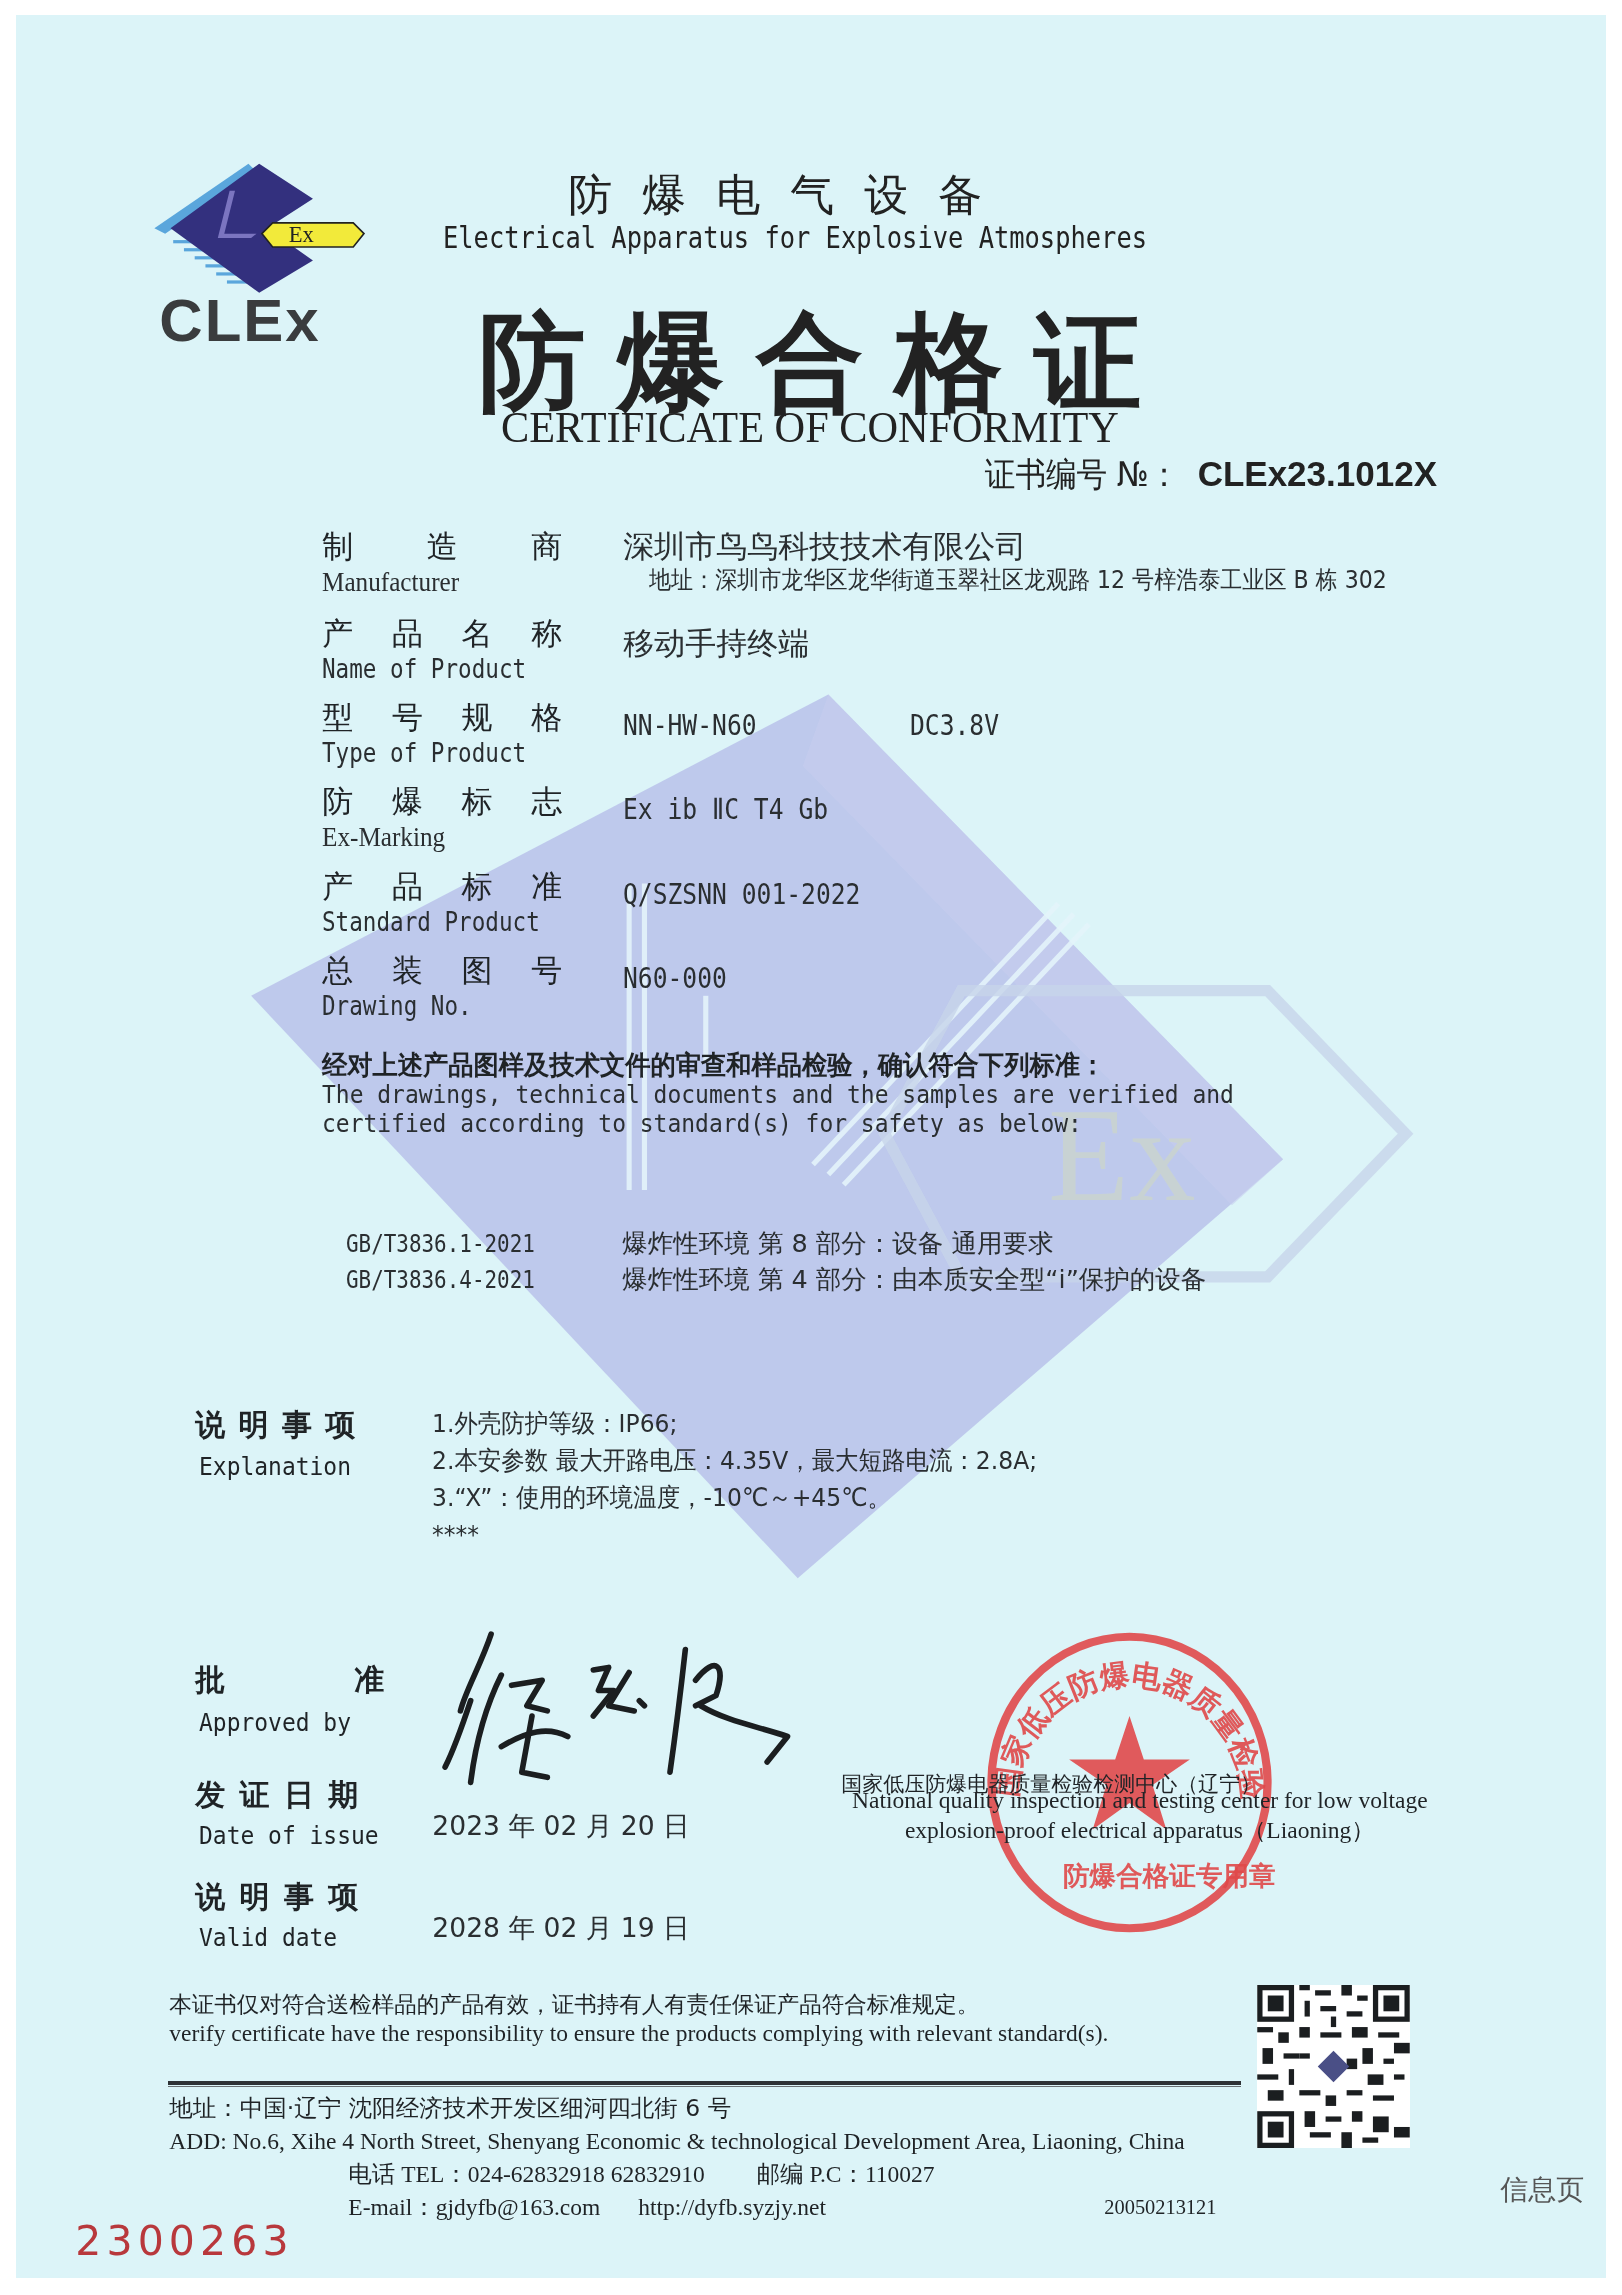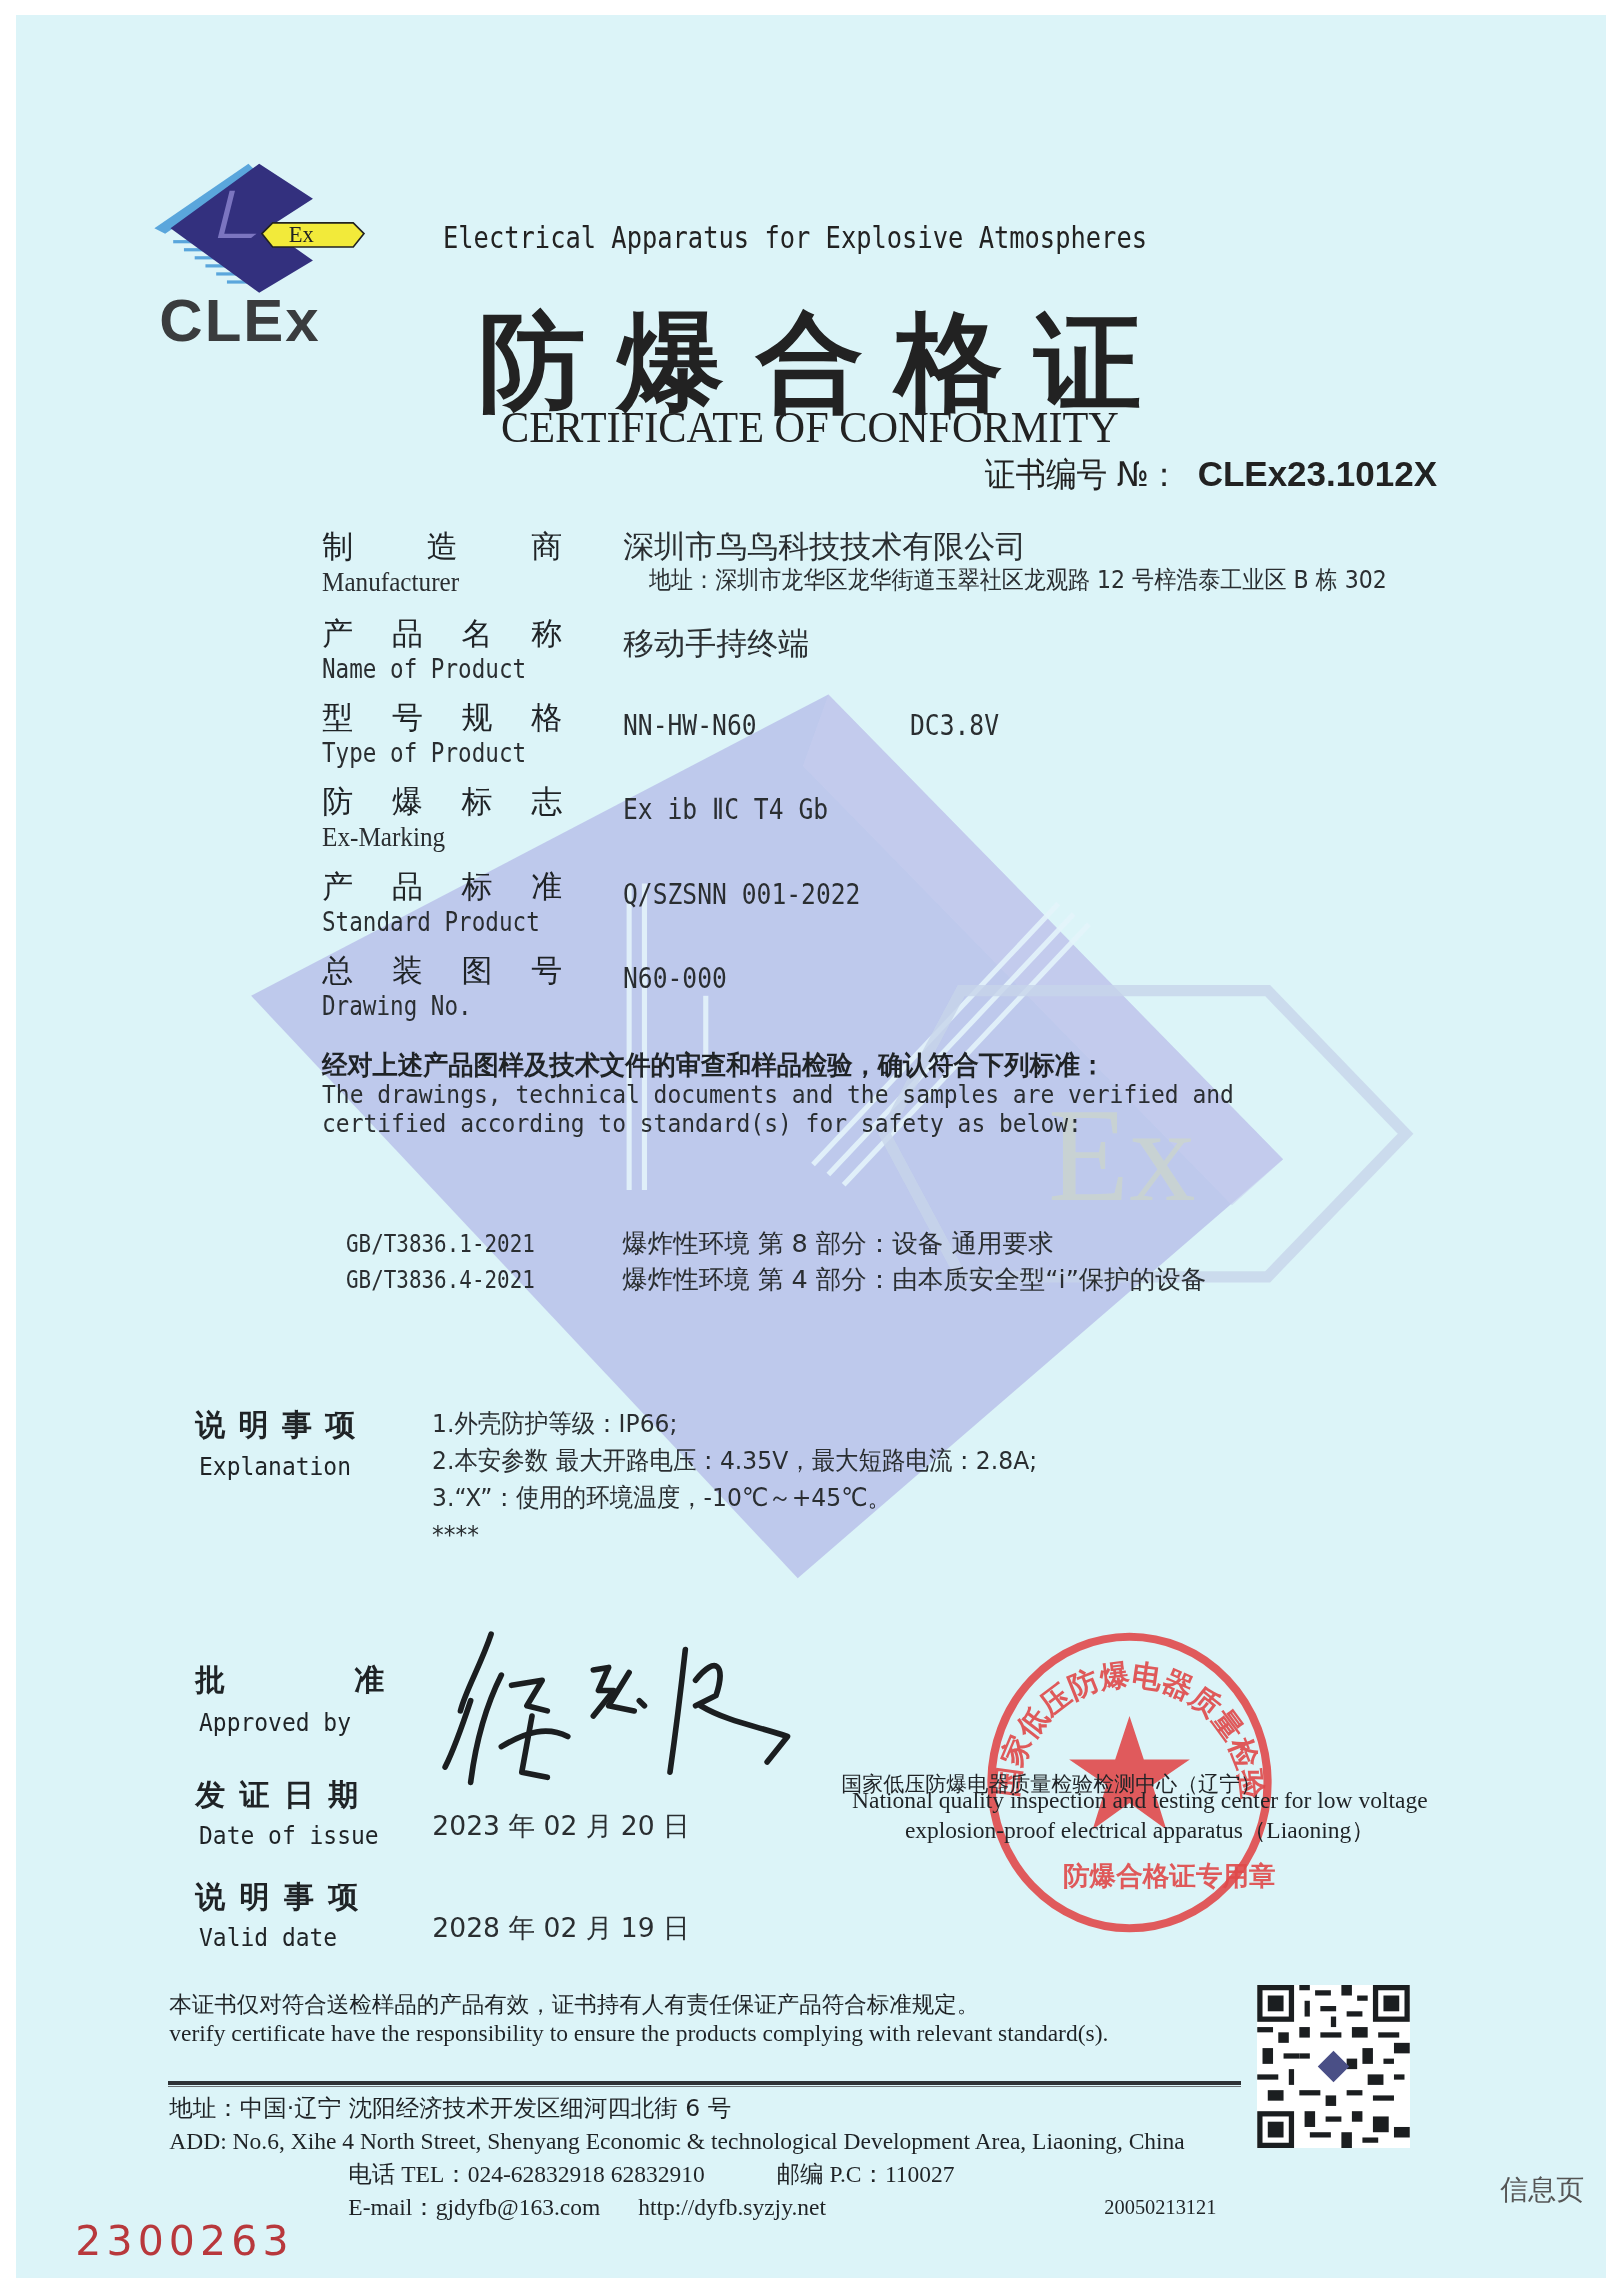--- a/index.html
+++ b/index.html
@@ -95,20 +95,21 @@
       <line x1="135" y1="225" x2="190" y2="225"></line>
       <line x1="155" y1="240" x2="210" y2="240"></line>
     </g>
     <polygon points="50,140 215,20 315,85 230,140 315,200 215,260" fill="#33307e"></polygon>
     <polygon points="160,70 170,70 150,150 210,150 200,158 138,158" fill="#7b75c0"></polygon>
     <polygon points="240,130 390,130 410,150 390,175 240,175 220,150" fill="#f2ea3a" stroke="#222" stroke-width="3"></polygon>
     <text x="270" y="165" font-family="Liberation Serif, serif" font-size="42" fill="#222">Ex</text>
   </svg>
   <div class="abs logo-text">CLEx</div>
 
+  <div class="abs hdr-cn">防爆电气设备</div>
   <div class="abs hdr-en">Electrical Apparatus for Explosive Atmospheres</div>
   <div class="abs title-cn">防爆合格证</div>
   <div class="abs title-en">CERTIFICATE OF CONFORMITY</div>
   <div class="abs certno">
     <span class="lbl">证书编号 №：</span><span class="num">CLEx23.1012X</span>
   </div>
 
   <div class="field" style="top:511px;">
     <div class="f-cn">
       <span>制</span>
@@ -258,21 +259,21 @@
   </div>
 
   <div class="abs rule"></div>
   <div class="abs rule2"></div>
 
   <div class="abs footer">
     <div style="font-family:'DejaVu Sans', sans-serif; font-size:23.5px;">地址：中国·辽宁 沈阳经济技术开发区细河四北街 6 号</div>
     <div>ADD: No.6, Xihe 4 North Street, Shenyang Economic &amp; technological Development Area, Liaoning, China</div>
     <div style="padding-left:179px;">
       <span>电话 TEL：024-62832918 62832910</span>
-      <span style="margin-left:66px;">邮编 P.C：110027</span>
+      <span style="margin-left:46px;">邮编 P.C：110027</span>
     </div>
     <div style="padding-left:179px; position:relative;">
       <span>E-mail：gjdyfb@163.com</span>
       <span style="margin-left:32px;">http://dyfb.syzjy.net</span>
       <span style="position:absolute; left:935px; font-size:20.4px;">20050213121</span>
     </div>
   </div>
 
   <svg class="abs qr" viewBox="0 0 29 31">
     <rect width="29" height="31" fill="#ffffff"></rect>

